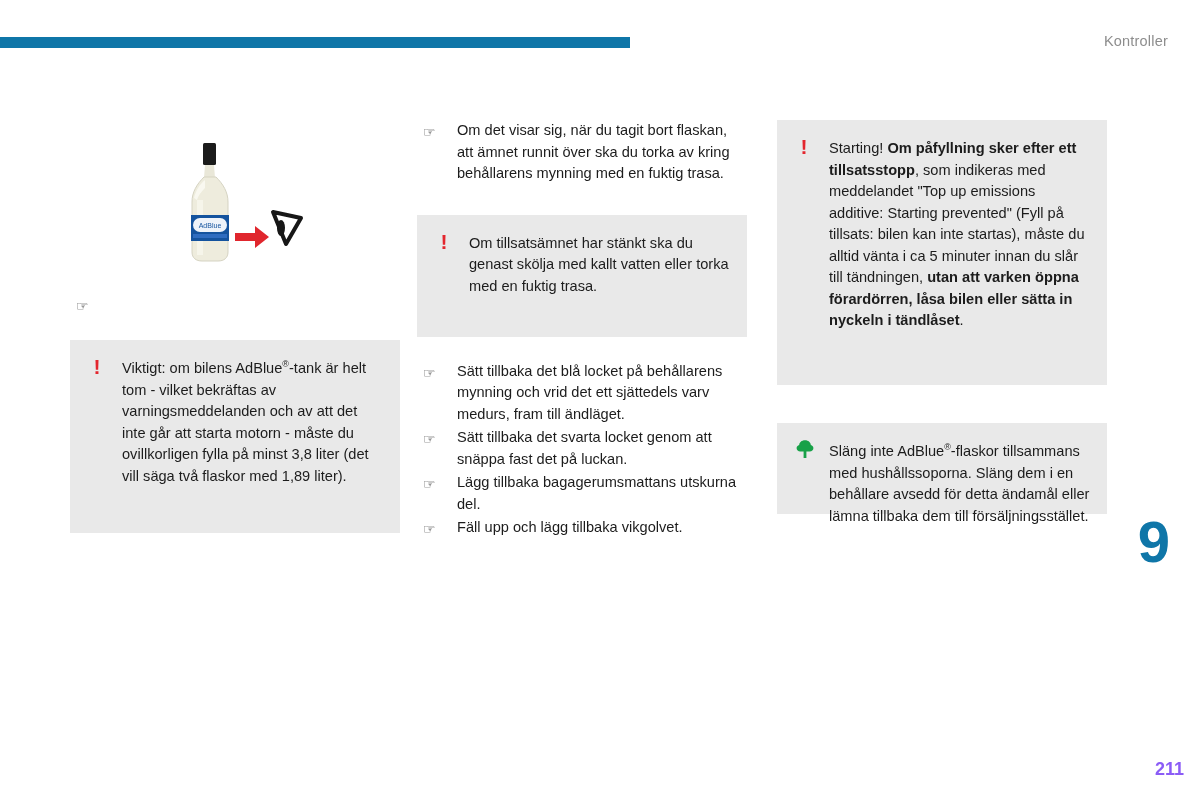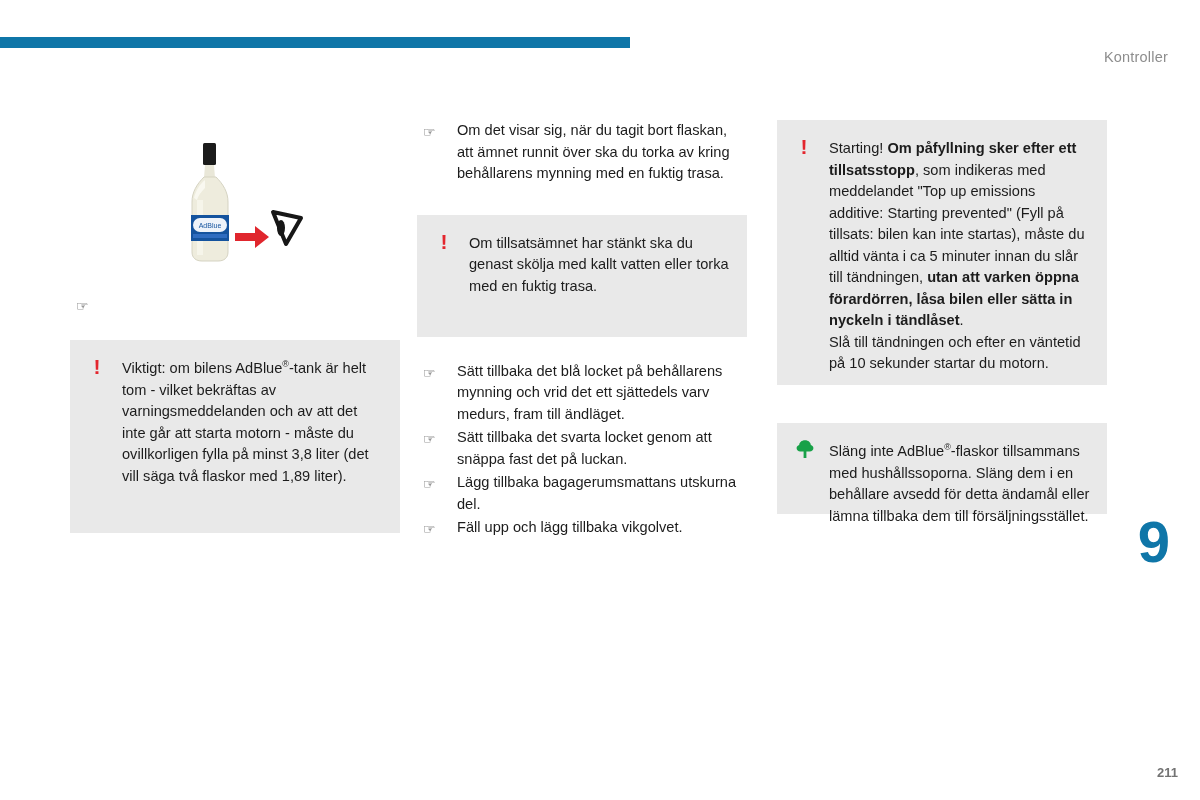--- a/index.html
+++ b/index.html
@@ -22,21 +22,21 @@
     position: absolute;
     left: 0;
     top: 37px;
     width: 630px;
     height: 11px;
     background: #0f76a8;
   }
   .header-title {
     position: absolute;
     right: 32px;
-    top: 49px;
+    top: 33px;
     font-size: 14.5px;
     color: #8d8d8d;
     letter-spacing: .2px;
     font-family: "Liberation Sans", sans-serif;
   }
 
   
   .col {
     position: absolute;
     top: 120px;
@@ -119,25 +119,25 @@
     right: 30px;
     top: 513px;
     font-size: 58px;
     line-height: 58px;
     font-weight: bold;
     color: #0f76a8;
     font-family: "Liberation Sans", sans-serif;
   }
   .folio {
     position: absolute;
-    right: 22px;
+    right: 16px;
     bottom: 20px;
-    font-size: 13px;
+    font-size: 18px;
     font-weight: bold;
-    color: #737373;
+    color: #8b5cf6;
   }
   sup.reg { font-size: 9px; vertical-align: super; line-height: 0; }
 </style>
 </head>
 <body>
 
 <div class="header-rule"></div>
 <div class="header-title">Kontroller</div>
 
 <div class="col col-left">
@@ -218,21 +218,20 @@
   </div>
 </div>
 
 <div class="col col-right">
 
   <div class="callout box-right-warn">
     <span class="mark mark-warn">!</span>
     <p>
       <span>Starting! </span><b>Om påfyllning sker efter ett tillsatsstopp</b><span>, som indikeras med meddelandet "Top up emissions additive: Starting prevented" (Fyll på tillsats: bilen kan inte startas), måste du alltid vänta i ca 5 minuter innan du slår till tändningen, </span><b>utan att varken öppna förardörren, låsa bilen eller sätta in nyckeln i tändlåset</b><span>.</span>
     </p>
-    <p>Slå till tändningen och efter en väntetid på 10 sekunder startar du motorn.</p>
   </div>
 
   <div class="callout box-right-eco">
     <span class="mark mark-eco">
       <svg width="20" height="20" viewBox="0 0 20 20">
         <path d="M10 1.2 C6.6 1.2 4.2 3.4 4.2 6.0 C2.6 6.4 1.6 7.7 1.6 9.2
                  C1.6 11.1 3.2 12.5 5.2 12.5 L8.6 12.5 L8.6 19 L11.4 19 L11.4 12.5
                  L14.8 12.5 C16.8 12.5 18.4 11.1 18.4 9.2 C18.4 7.7 17.4 6.4 15.8 6.0
                  C15.8 3.4 13.4 1.2 10 1.2 Z" fill="#18a148"></path>
       </svg>

